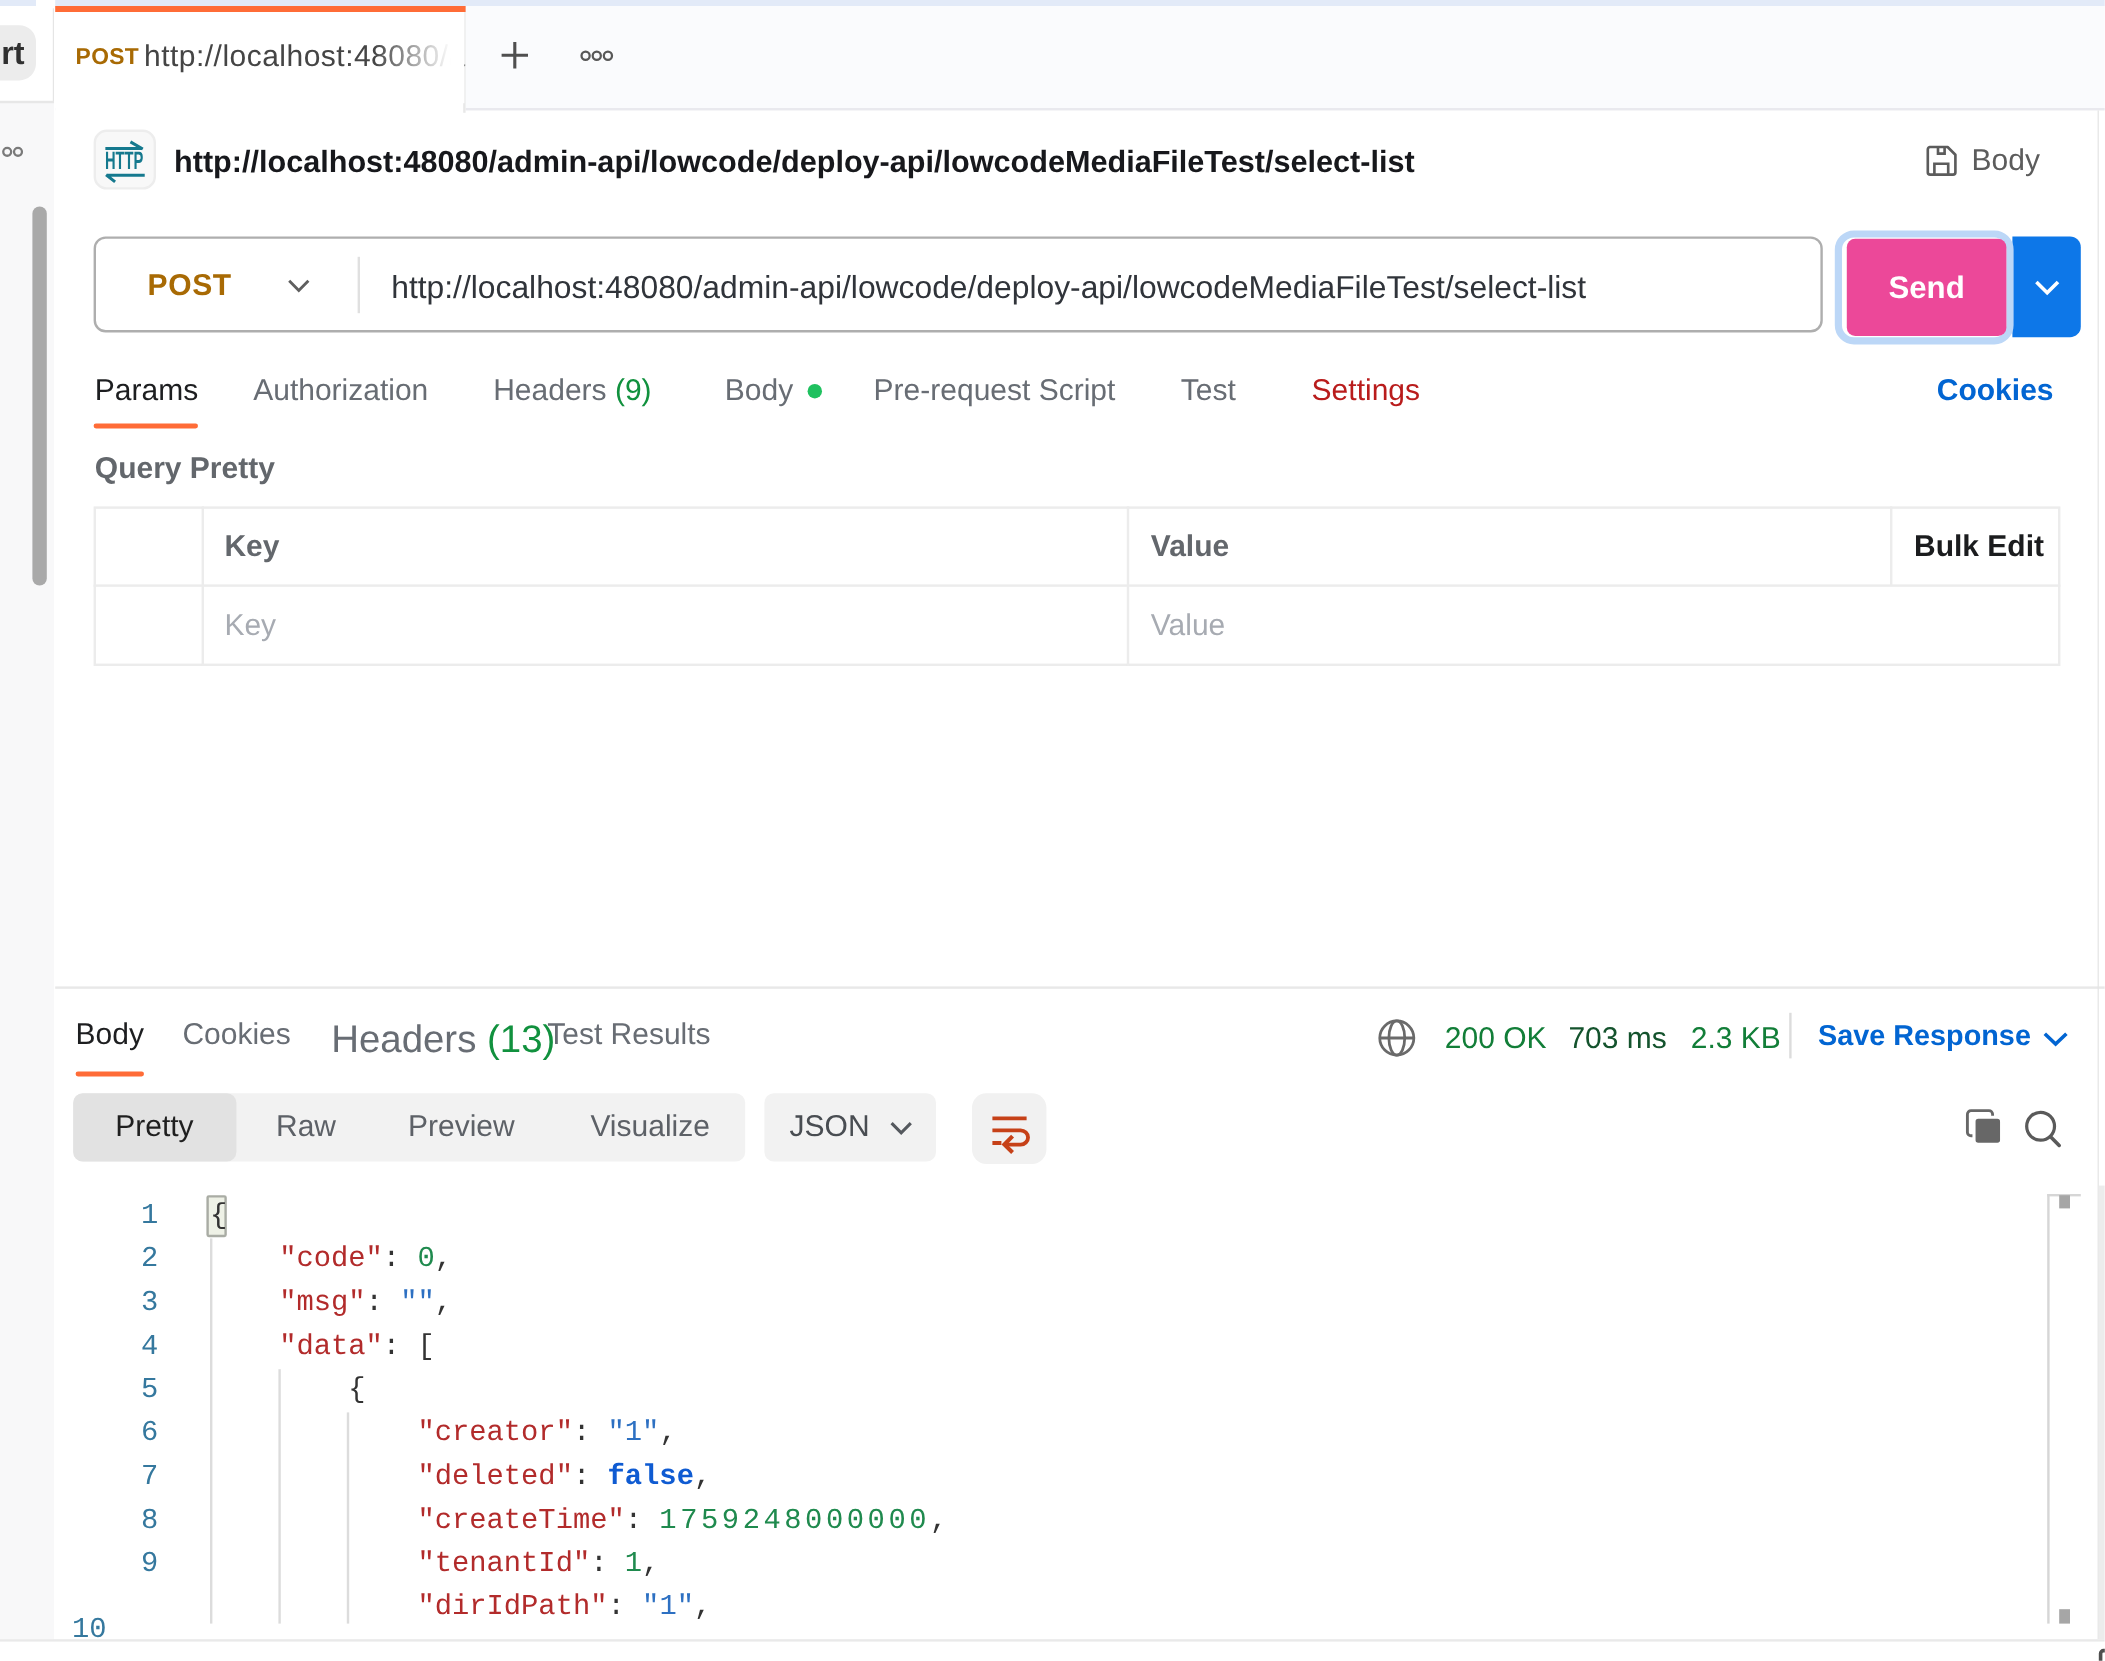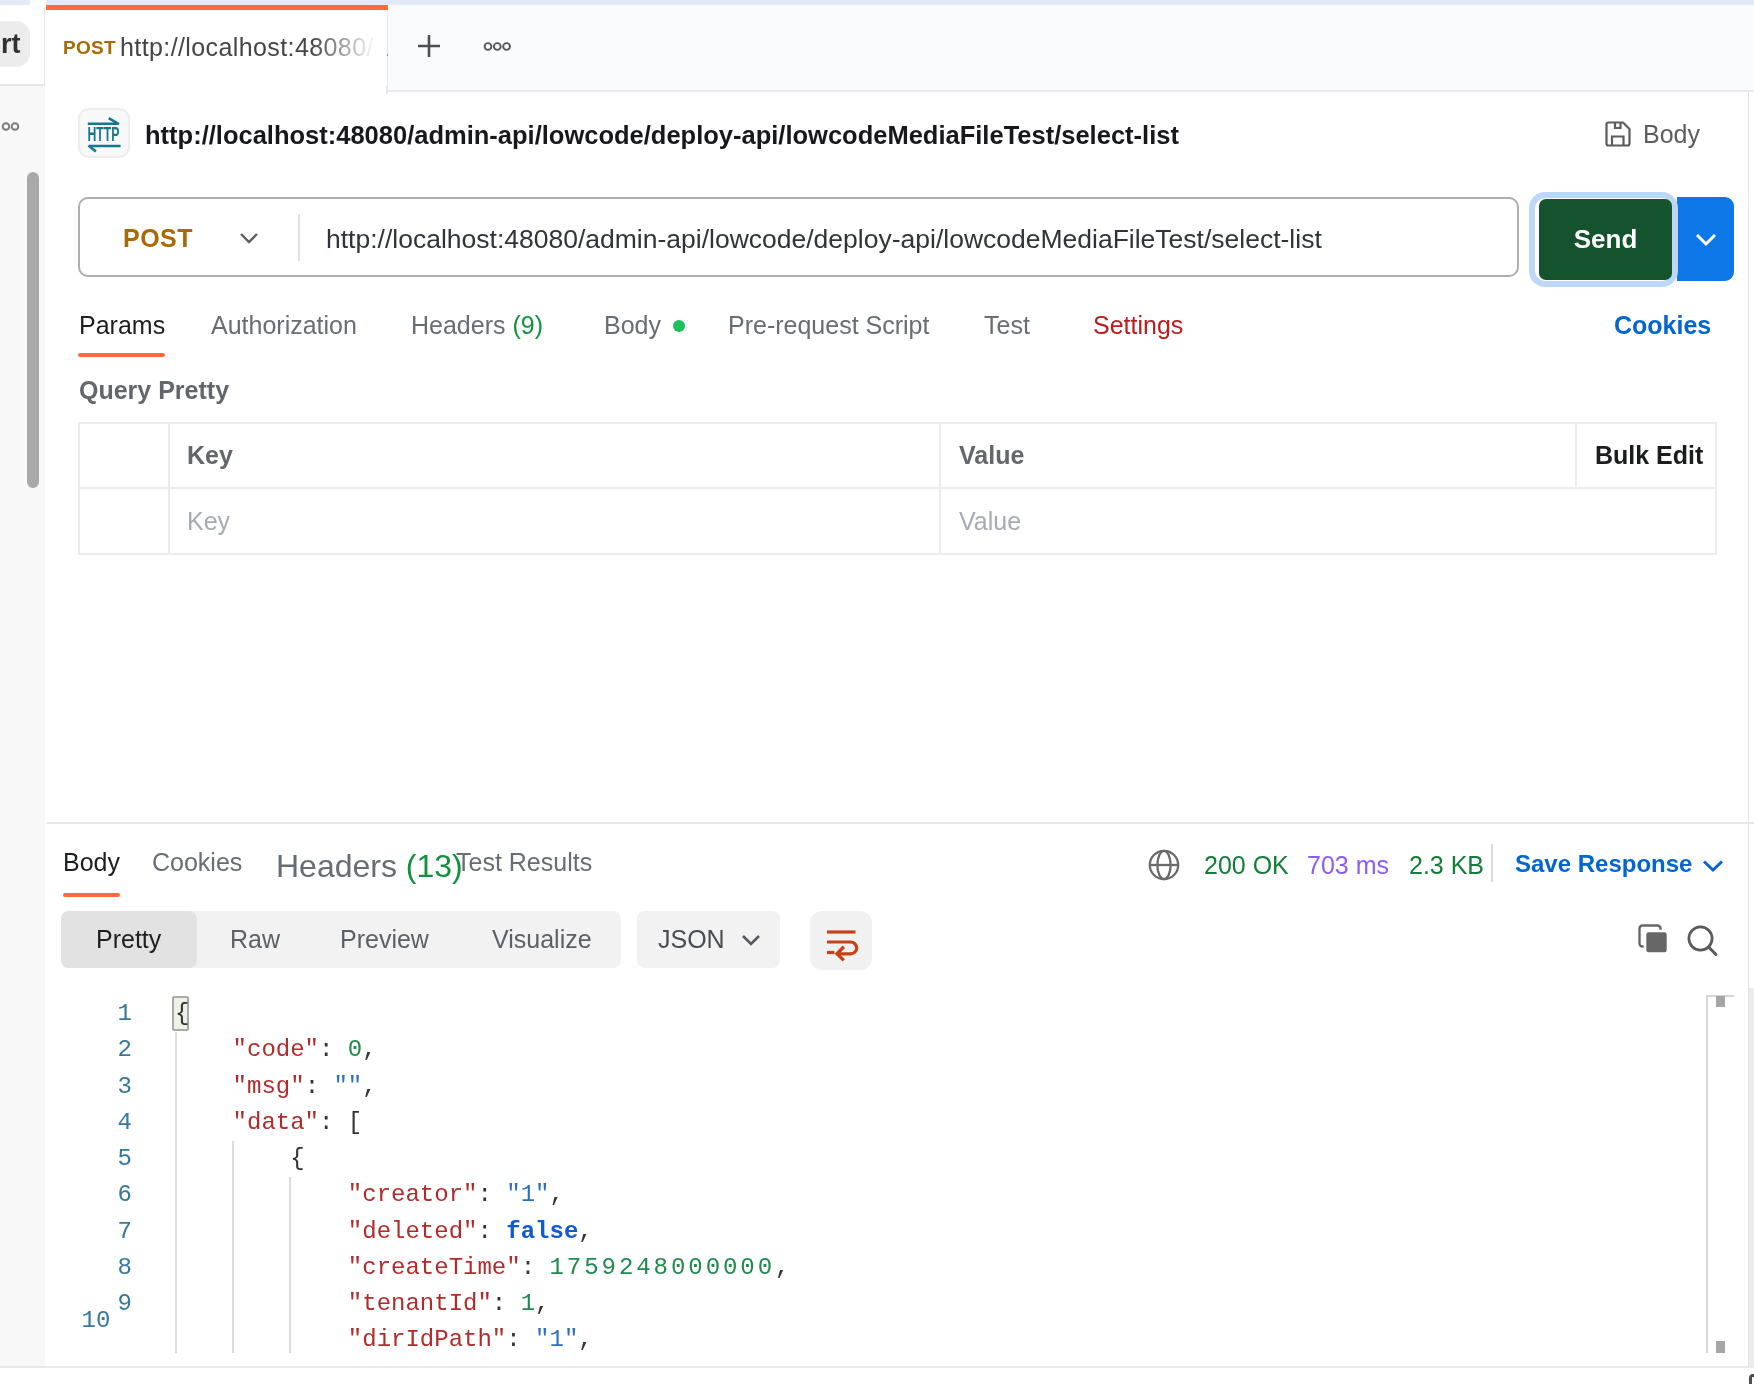--- a/index.html
+++ b/index.html
@@ -59,21 +59,21 @@
 <svg class="abs" style="left:238px;top:230px" width="22" height="16" viewBox="0 0 22 16">
       <path d="M3 4 l8 8 l8 -8" stroke="#5f5f5f" stroke-width="2.4" fill="none"></path>
     </svg>
 <div class="abs" style="left:298px;top:214px;width:2px;height:47px;background:#e0e0e0"></div>
 <div class="abs" style="left:326px;top:224px;font-size:26.5px;color:#30343a">http://localhost:48080/admin-api/lowcode/deploy-api/lowcodeMediaFileTest/select-list</div>
 <div class="abs" style="left:1677px;top:197px;width:57px;height:84px;background:#0d77e8;border-radius:0 9px 9px 0"></div>
 <svg class="abs" style="left:1693px;top:231px" width="26" height="17" viewBox="0 0 26 17">
       <path d="M4 4 l9 9 l9 -9" stroke="#fff" stroke-width="3" fill="none"></path>
     </svg>
 <div class="abs" style="left:1528.5px;top:191.5px;width:149px;height:95.5px;border:6px solid #bcd7f7;border-radius:16px;background:#fff"></div>
-<div class="abs" style="left:1539px;top:199px;width:133px;height:81px;border-radius:7px;background:#14532d;text-align:center;line-height:81px;font-size:26px;font-weight:bold;color:#fff">Send</div>
+<div class="abs" style="left:1539px;top:199px;width:133px;height:81px;border-radius:7px;background:#ec4899;text-align:center;line-height:81px;font-size:26px;font-weight:bold;color:#fff">Send</div>
 
 <div class="abs" style="left:79px;top:311px;font-size:25px;color:#1d1e20">Params</div>
 <div class="abs" style="left:78px;top:353px;width:87px;height:4px;background:#ff6c37;border-radius:2px"></div>
 <div class="abs" style="left:211px;top:311px;font-size:25px;color:#686d74">Authorization</div>
 <div class="abs" style="left:411px;top:311px;font-size:25px;color:#686d74">Headers <span style="color:#11913e">(9)</span></div>
 <div class="abs" style="left:604px;top:311px;font-size:25px;color:#686d74">Body</div>
 <div class="abs" style="left:673px;top:319.5px;width:12px;height:12px;border-radius:6px;background:#1fc15f"></div>
 <div class="abs" style="left:728px;top:311px;font-size:25px;color:#686d74">Pre-request Script</div>
 <div class="abs" style="left:984px;top:311px;font-size:25px;color:#686d74">Test</div>
 <div class="abs" style="left:1093px;top:311px;font-size:25px;color:#b91c1c">Settings</div>
@@ -96,21 +96,21 @@
 <div class="abs" style="left:63px;top:892.5px;width:57px;height:4px;background:#ff6c37;border-radius:2px"></div>
 <div class="abs" style="left:152px;top:848px;font-size:25px;color:#686d74">Cookies</div>
 <div class="abs" style="left:276px;top:848px;font-size:32px;color:#686d74">Headers <span style="color:#11913e">(13)</span></div>
 <div class="abs" style="left:456px;top:848px;font-size:25px;color:#686d74">Test Results</div>
 <svg class="abs" style="left:1147px;top:848px" width="34" height="34" viewBox="0 0 34 34">
       <circle cx="17" cy="17" r="14.2" stroke="#6a6a6a" stroke-width="2.3" fill="none"></circle>
       <ellipse cx="17" cy="17" rx="6.6" ry="14.2" stroke="#6a6a6a" stroke-width="2.3" fill="none"></ellipse>
       <path d="M3 17 H31" stroke="#6a6a6a" stroke-width="2.3"></path>
     </svg>
 <div class="abs" style="left:1204px;top:851px;font-size:25px;color:#127e38">200 OK</div>
-<div class="abs" style="left:1307px;top:851px;font-size:25px;color:#8b5cf6">703 ms</div>
+<div class="abs" style="left:1307px;top:851px;font-size:25px;color:#14532d">703 ms</div>
 <div class="abs" style="left:1409px;top:851px;font-size:25px;color:#127e38">2.3 KB</div>
 <div class="abs" style="left:1491px;top:844px;width:2px;height:38px;background:#dcdcdc"></div>
 <div class="abs" style="left:1515px;top:850px;font-size:24px;font-weight:bold;color:#0265d2">Save Response</div>
 <svg class="abs" style="left:1701px;top:858px" width="24" height="16" viewBox="0 0 24 16">
       <path d="M3 3.5 l9 8.5 l9 -8.5" stroke="#0265d2" stroke-width="3" fill="none"></path>
     </svg>
 
 <div class="abs" style="left:61px;top:911px;width:560px;height:57px;border-radius:8px;background:#f2f2f2"></div>
 <div class="abs" style="left:61px;top:911px;width:136px;height:57px;border-radius:8px;background:#e2e2e2"></div>
 <div class="abs" style="left:96px;top:925px;font-size:25px;color:#1f1f1f">Pretty</div>
@@ -145,21 +145,21 @@
 <div id="gutter">
       <div class="abs mono" style="left: 60px; width: 72px; top: 996px; height: 36.27px; line-height: 36.27px; font-size: 24px; text-align: right; color: rgb(53, 120, 158);">1</div>
       <div class="abs mono" style="left: 60px; width: 72px; top: 1032.27px; height: 36.27px; line-height: 36.27px; font-size: 24px; text-align: right; color: rgb(53, 120, 158);">2</div>
       <div class="abs mono" style="left: 60px; width: 72px; top: 1068.54px; height: 36.27px; line-height: 36.27px; font-size: 24px; text-align: right; color: rgb(53, 120, 158);">3</div>
       <div class="abs mono" style="left: 60px; width: 72px; top: 1104.81px; height: 36.27px; line-height: 36.27px; font-size: 24px; text-align: right; color: rgb(53, 120, 158);">4</div>
       <div class="abs mono" style="left: 60px; width: 72px; top: 1141.08px; height: 36.27px; line-height: 36.27px; font-size: 24px; text-align: right; color: rgb(53, 120, 158);">5</div>
       <div class="abs mono" style="left: 60px; width: 72px; top: 1177.35px; height: 36.27px; line-height: 36.27px; font-size: 24px; text-align: right; color: rgb(53, 120, 158);">6</div>
       <div class="abs mono" style="left: 60px; width: 72px; top: 1213.62px; height: 36.27px; line-height: 36.27px; font-size: 24px; text-align: right; color: rgb(53, 120, 158);">7</div>
       <div class="abs mono" style="left: 60px; width: 72px; top: 1249.89px; height: 36.27px; line-height: 36.27px; font-size: 24px; text-align: right; color: rgb(53, 120, 158);">8</div>
       <div class="abs mono" style="left: 60px; width: 72px; top: 1286.16px; height: 36.27px; line-height: 36.27px; font-size: 24px; text-align: right; color: rgb(53, 120, 158);">9</div>
-      <div class="abs mono" style="left: 60px; width: 72px; top: 1303px; height: 36.27px; line-height: 36.27px; font-size: 24px; text-align: center; color: rgb(53, 120, 158);">10</div>
+      <div class="abs mono" style="left: 60px; width: 72px; top: 1341px; height: 36.27px; line-height: 36.27px; font-size: 24px; text-align: left; color: rgb(53, 120, 158);">10</div>
     </div>
 <div id="code">
       <div class="abs mono" style="left: 175px; top: 996px; height: 36.27px; line-height: 36.27px; font-size: 24px; white-space: pre;"><span style="color: rgb(51, 51, 51);">{</span></div>
       <div class="abs mono" style="left: 175px; top: 1032.27px; height: 36.27px; line-height: 36.27px; font-size: 24px; white-space: pre;"><span style="color: rgb(51, 51, 51);">    </span><span style="color: rgb(178, 43, 43);">"code"</span><span style="color: rgb(51, 51, 51);">: </span><span style="color: rgb(31, 138, 78);">0</span><span style="color: rgb(51, 51, 51);">,</span></div>
       <div class="abs mono" style="left: 175px; top: 1068.54px; height: 36.27px; line-height: 36.27px; font-size: 24px; white-space: pre;"><span style="color: rgb(51, 51, 51);">    </span><span style="color: rgb(178, 43, 43);">"msg"</span><span style="color: rgb(51, 51, 51);">: </span><span style="color: rgb(45, 112, 194);">""</span><span style="color: rgb(51, 51, 51);">,</span></div>
       <div class="abs mono" style="left: 175px; top: 1104.81px; height: 36.27px; line-height: 36.27px; font-size: 24px; white-space: pre;"><span style="color: rgb(51, 51, 51);">    </span><span style="color: rgb(178, 43, 43);">"data"</span><span style="color: rgb(51, 51, 51);">: [</span></div>
       <div class="abs mono" style="left: 175px; top: 1141.08px; height: 36.27px; line-height: 36.27px; font-size: 24px; white-space: pre;"><span style="color: rgb(51, 51, 51);">        {</span></div>
       <div class="abs mono" style="left: 175px; top: 1177.35px; height: 36.27px; line-height: 36.27px; font-size: 24px; white-space: pre;"><span style="color: rgb(51, 51, 51);">            </span><span style="color: rgb(178, 43, 43);">"creator"</span><span style="color: rgb(51, 51, 51);">: </span><span style="color: rgb(45, 112, 194);">"1"</span><span style="color: rgb(51, 51, 51);">,</span></div>
       <div class="abs mono" style="left: 175px; top: 1213.62px; height: 36.27px; line-height: 36.27px; font-size: 24px; white-space: pre;"><span style="color: rgb(51, 51, 51);">            </span><span style="color: rgb(178, 43, 43);">"deleted"</span><span style="color: rgb(51, 51, 51);">: </span><span style="color: rgb(15, 91, 210); font-weight: bold;">false</span><span style="color: rgb(51, 51, 51);">,</span></div>
       <div class="abs mono" style="left: 175px; top: 1249.89px; height: 36.27px; line-height: 36.27px; font-size: 24px; white-space: pre;"><span style="color: rgb(51, 51, 51);">            </span><span style="color: rgb(178, 43, 43);">"createTime"</span><span style="color: rgb(51, 51, 51);">: </span><span style="color: rgb(31, 138, 78); letter-spacing: 2.95px;">1759248000000</span><span style="color: rgb(51, 51, 51);">,</span></div>

